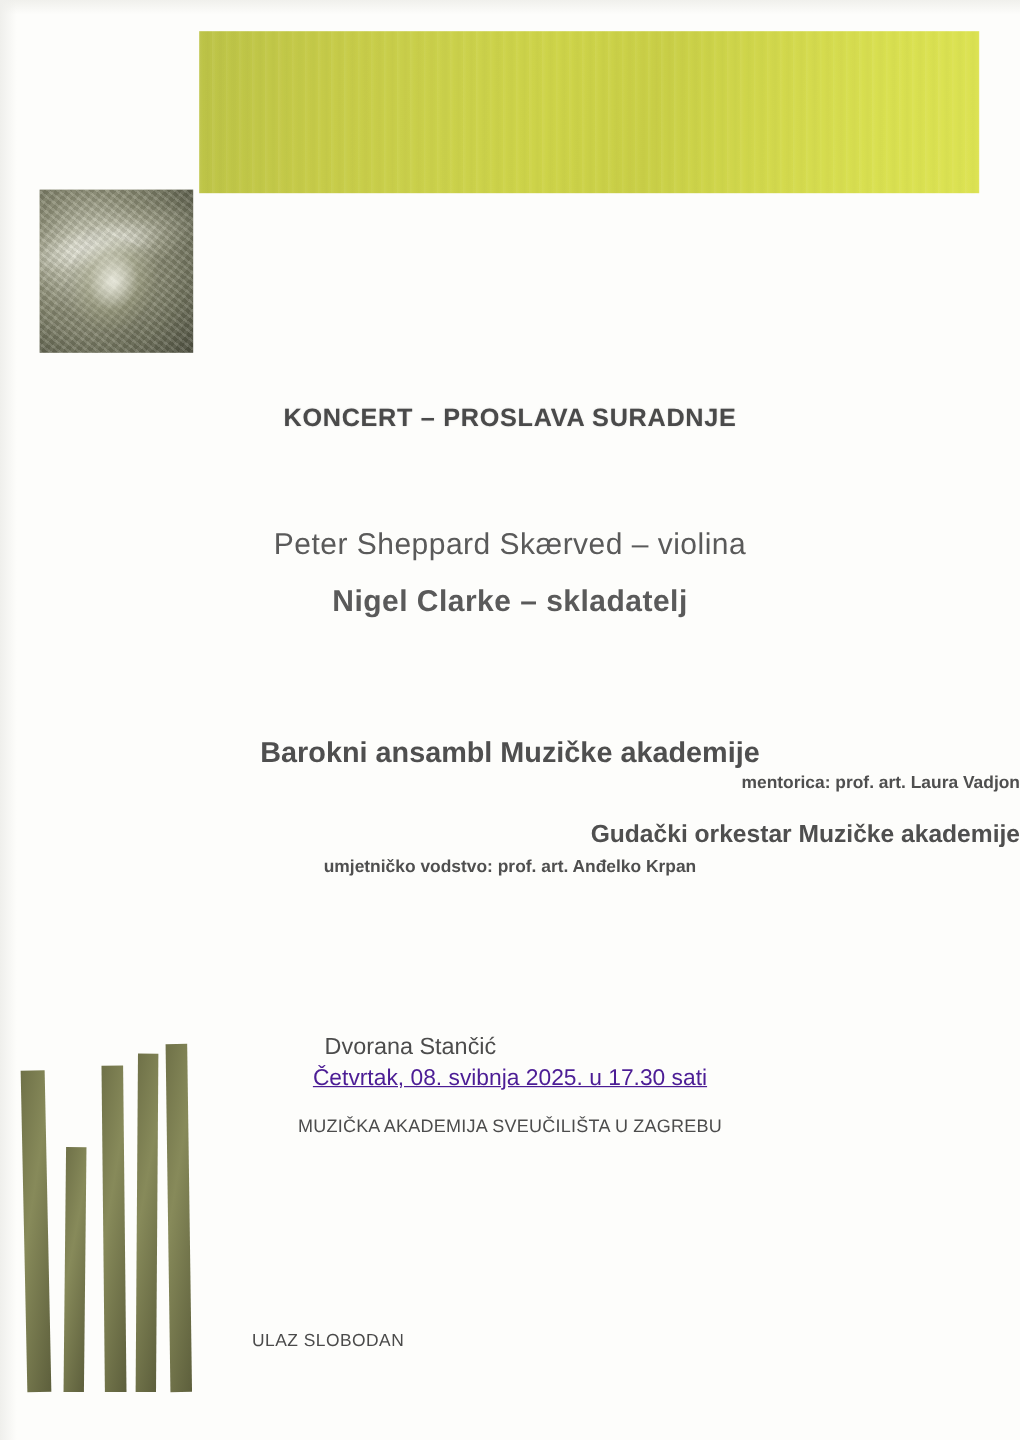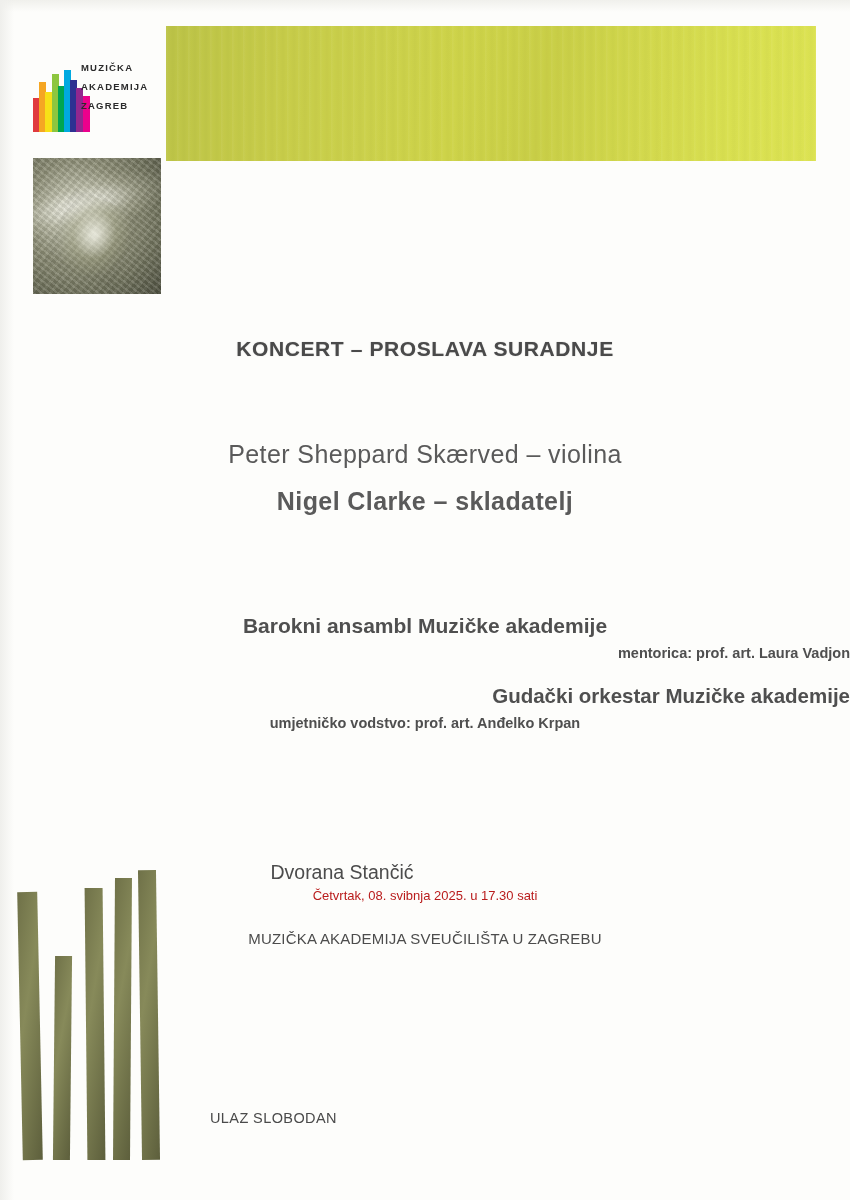--- a/index.html
+++ b/index.html
@@ -184,21 +184,21 @@
     letter-spacing: 0.4px;
     color: #5a5a5a;
   }
 
   .ens1-title {
     position: absolute;
     top: 614px;
     left: 0;
     width: 850px;
     text-align: center;
-    font-size: 21px;
+    font-size: 24px;
     font-weight: bold;
     color: #4f4f4f;
   }
   .ens1-sub {
     position: absolute;
     top: 645px;
     left: 0;
     width: 850px;
     text-align: right;
     font-size: 14.5px;
@@ -234,22 +234,23 @@
     text-align: center;
     font-size: 19.5px;
     color: #4c4c4c;
   }
   .datetime {
     position: absolute;
     top: 888px;
     left: 0;
     width: 850px;
     text-align: center;
-    font-size: 13px;
-    color: #b91c1c;
+    font-size: 19px;
+    color: #4c1d95;
+    text-decoration: underline;
   }
   .institution {
     position: absolute;
     top: 930px;
     left: 0;
     width: 850px;
     text-align: center;
     font-size: 15px;
     letter-spacing: 0.2px;
     color: #4c4c4c;
@@ -281,38 +282,20 @@
 </head>
 <body>
 
 <div class="poster">
 
   <div class="paper-edge-top"></div>
   <div class="paper-edge-left"></div>
 
   <div class="banner"></div>
 
-  <div class="logo-block">
-    <div class="logo-bars" id="logo-bars">
-        <i style="left: 0px; height: 34px; background: rgb(224, 58, 62);"></i>
-        <i style="left: 6.2px; height: 50px; background: rgb(245, 166, 35);"></i>
-        <i style="left: 12.4px; height: 40px; background: rgb(247, 224, 23);"></i>
-        <i style="left: 18.6px; height: 58px; background: rgb(141, 198, 63);"></i>
-        <i style="left: 24.8px; height: 46px; background: rgb(0, 166, 81);"></i>
-        <i style="left: 31px; height: 62px; background: rgb(0, 169, 224);"></i>
-        <i style="left: 37.2px; height: 52px; background: rgb(46, 49, 146);"></i>
-        <i style="left: 43.4px; height: 44px; background: rgb(146, 39, 143);"></i>
-        <i style="left: 49.6px; height: 36px; background: rgb(236, 0, 140);"></i>
-      </div>
-    <div class="logo-text">
-      <span>MUZIČKA</span>
-      <span>AKADEMIJA</span>
-      <span>ZAGREB</span>
-    </div>
-  </div>
 
   <div class="photo">
     <div class="photo-grain"></div>
   </div>
 
   <div class="content">
 
     <div class="headline">KONCERT – PROSLAVA SURADNJE</div>
 
     <div class="performer-1">Peter Sheppard Skærved – violina</div>

